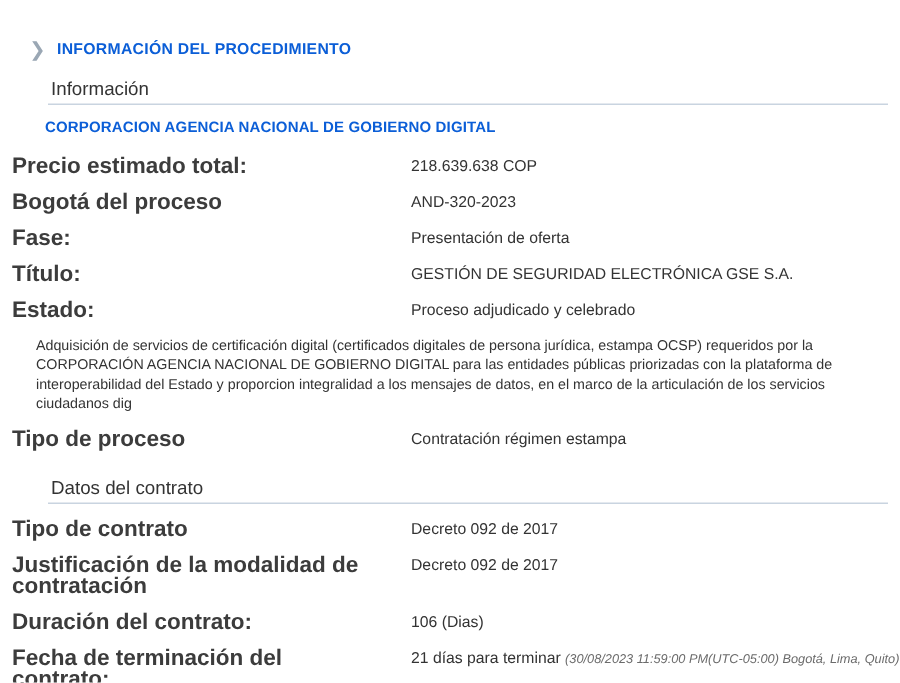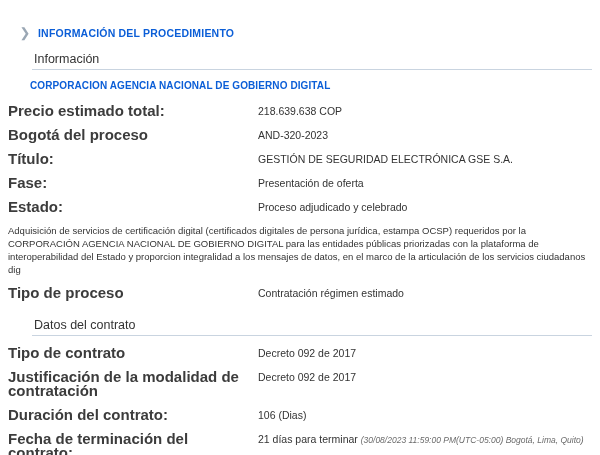--- a/index.html
+++ b/index.html
@@ -85,20 +85,21 @@
     padding-right: 8px;
     box-sizing: border-box;
     line-height: 14px;
   }
   .row .value {
     flex: 1;
     color: #333333;
     font-size: 10.5px;
     line-height: 14px;
     white-space: nowrap;
+    margin-left: 16px;
   }
   .row.desc .value {
     white-space: normal;
     line-height: 13px;
     font-size: 9.5px;
   }
   .row.desc .label {
     align-self: center;
   }
   .note {
@@ -125,41 +126,41 @@
     <div class="label">Precio estimado total:</div>
     <div class="value">218.639.638 COP</div>
   </div>
 
   <div class="row">
     <div class="label">Bogotá del proceso</div>
     <div class="value">AND-320-2023</div>
   </div>
 
   <div class="row">
-    <div class="label">Título:</div>
-    <div class="value">GESTIÓN DE SEGURIDAD ELECTRÓNICA GSE S.A.</div>
+    <div class="label">Fase:</div>
+    <div class="value">Presentación de oferta</div>
   </div>
 
   <div class="row">
-    <div class="label">Fase:</div>
-    <div class="value">Presentación de oferta</div>
+    <div class="label">Título:</div>
+    <div class="value">GESTIÓN DE SEGURIDAD ELECTRÓNICA GSE S.A.</div>
   </div>
 
   <div class="row">
     <div class="label">Estado:</div>
     <div class="value">Proceso adjudicado y celebrado</div>
   </div>
 
   <div class="row desc">
     <div class="value">Adquisición de servicios de certificación digital (certificados digitales de persona jurídica, estampa OCSP) requeridos por la CORPORACIÓN AGENCIA NACIONAL DE GOBIERNO DIGITAL para las entidades públicas priorizadas con la plataforma de interoperabilidad del Estado y proporcion integralidad a los mensajes de datos, en el marco de la articulación de los servicios ciudadanos dig</div>
   </div>
 
   <div class="row">
     <div class="label">Tipo de proceso</div>
-    <div class="value">Contratación régimen estimado</div>
+    <div class="value">Contratación régimen estampa</div>
   </div>
 
   <div class="section second">Datos del contrato</div>
 
   <div class="row">
     <div class="label">Tipo de contrato</div>
     <div class="value">Decreto 092 de 2017</div>
   </div>
 
   <div class="row">

